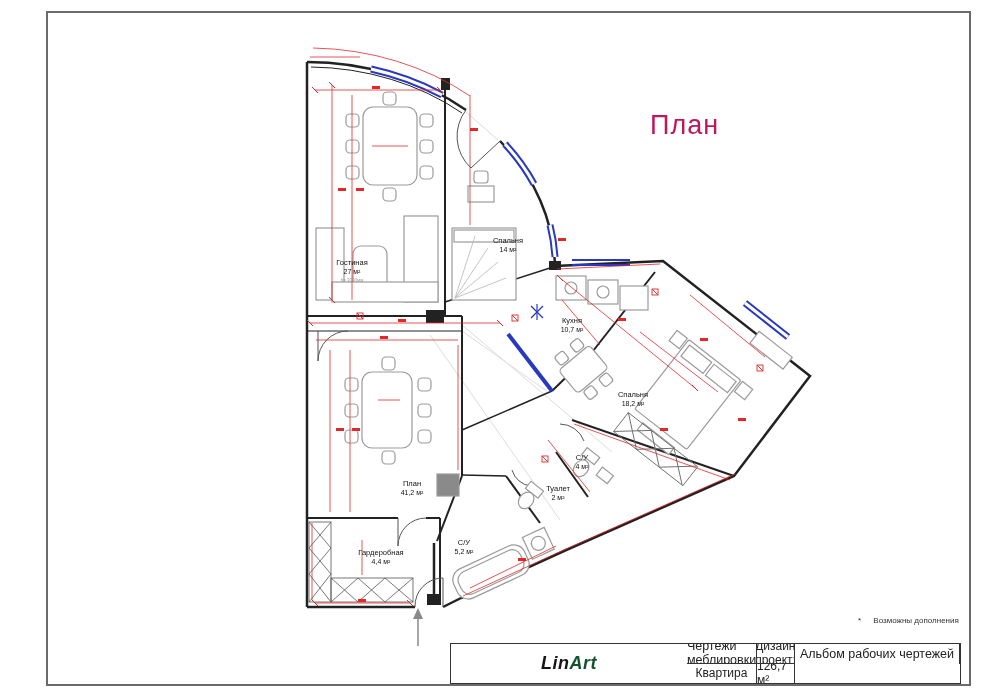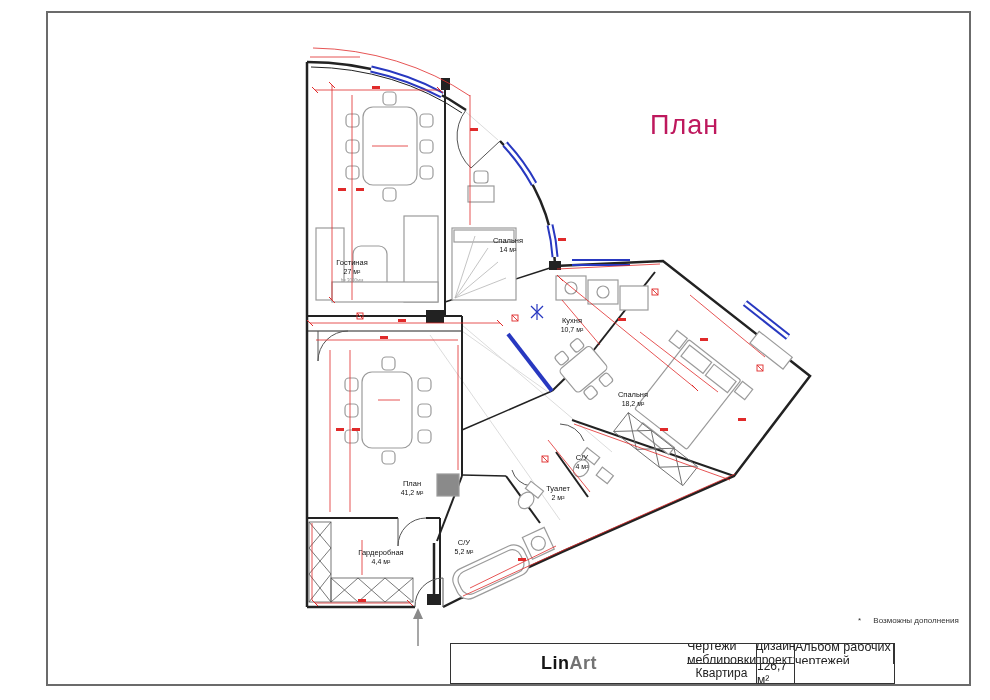--- a/index.html
+++ b/index.html
@@ -10,31 +10,31 @@
   #plan-svg{position:absolute;left:0;top:0;}
   .plan-title{position:absolute;left:650px;top:110px;font-size:27px;letter-spacing:1px;color:#be185d;}
   .room-label{position:absolute;transform:translate(-50%,0);text-align:center;
         font-size:7.5px;line-height:9px;color:#111;white-space:nowrap;}
   .room-label .area{font-size:7px;}
   .room-label .note{font-size:4.5px;color:#999;}
   .footnote{position:absolute;left:858px;top:616px;font-size:8px;color:#333;white-space:nowrap;}
   .footnote .marker{font-style:normal;margin-right:10px;}
   .footnote .txt{}
   
-  #title-block{position:absolute;left:450px;top:643px;width:445px;height:41px;
+  #title-block{position:absolute;left:450px;top:643px;width:511px;height:41px;
         border:1.5px solid #333;box-sizing:border-box;display:grid;
         grid-template-columns:236px 70px 38px 1fr;grid-template-rows:1fr 1fr;}
   #title-block .cell{border-right:1px solid #333;border-bottom:1px solid #333;
         display:flex;align-items:center;justify-content:center;box-sizing:border-box;
         overflow:hidden;}
   #title-block .cell.last-col{border-right:none;}
   #title-block .cell.last-row{border-bottom:none;}
   .tb-main{font-size:12.5px;color:#222;}
   .tb-small{font-size:12px;color:#222;}
-  #logo-cell{grid-row:1 / span 2;font-size:18px;font-weight:bold;letter-spacing:.5px;}
+  #logo-cell{grid-row:1 / span 2;font-size:18px;font-weight:bold;letter-spacing:.5px;font-style:italic;}
   #logo-cell .lin{color:#161616;}
 </style>
 </head>
 <body>
 
 <div id="page">
 
   <div id="sheet-border"></div>
 
   <svg id="plan-svg" width="990" height="700" viewBox="0 0 990 700">
@@ -351,20 +351,20 @@
   <div class="footnote">
     <span class="marker">*</span>
     <span class="txt">Возможны дополнения</span>
   </div>
 
   <div id="title-block">
     <div class="cell tb-main">Чертежи меблировки</div>
     <div class="cell tb-small">Дизайн проект:</div>
     <div class="cell last-col last-row" id="logo-cell">
       <span class="lin">Lin</span>
-        <span id="logo-art" style="color: #737373; text-align: right;">Art</span>
+        <span id="logo-art" style="color: #14532d; text-align: right;">Art</span>
     </div>
     <div class="cell tb-main last-row">Альбом рабочих чертежей</div>
     <div class="cell tb-small last-row">Квартира</div>
     <div class="cell tb-small last-row">126,7 м²</div>
   </div>
 
 </div>
 
 </body></html>

